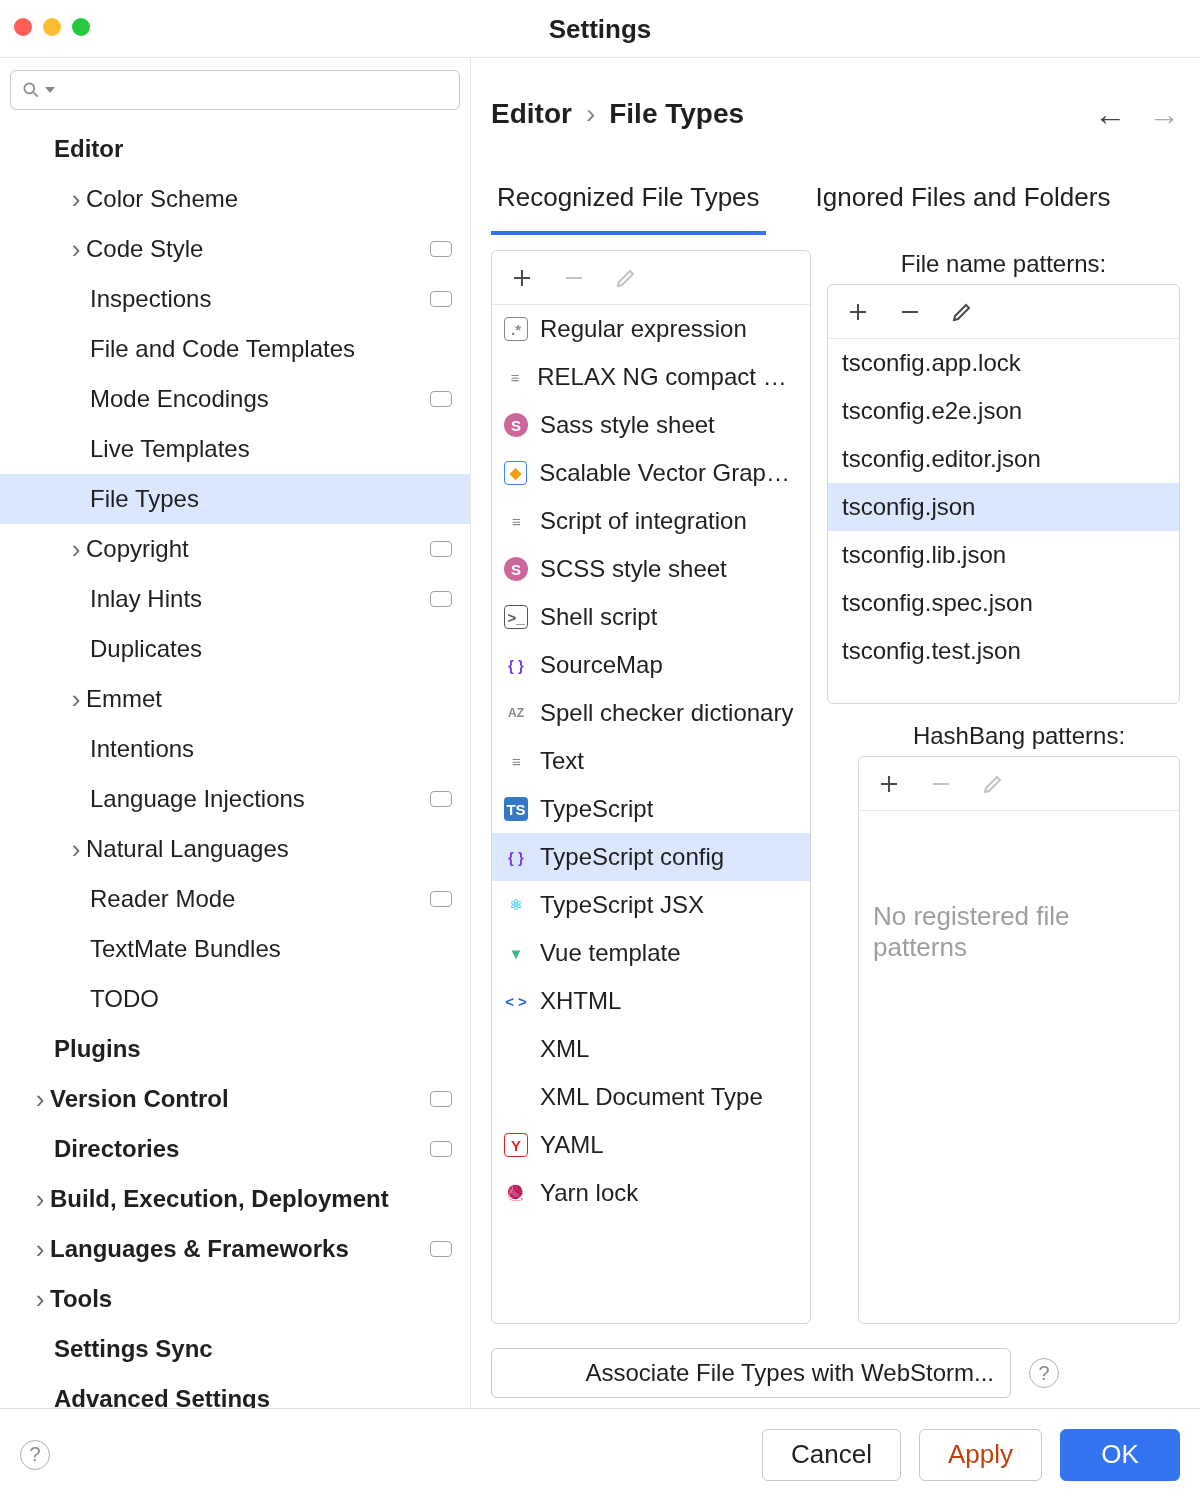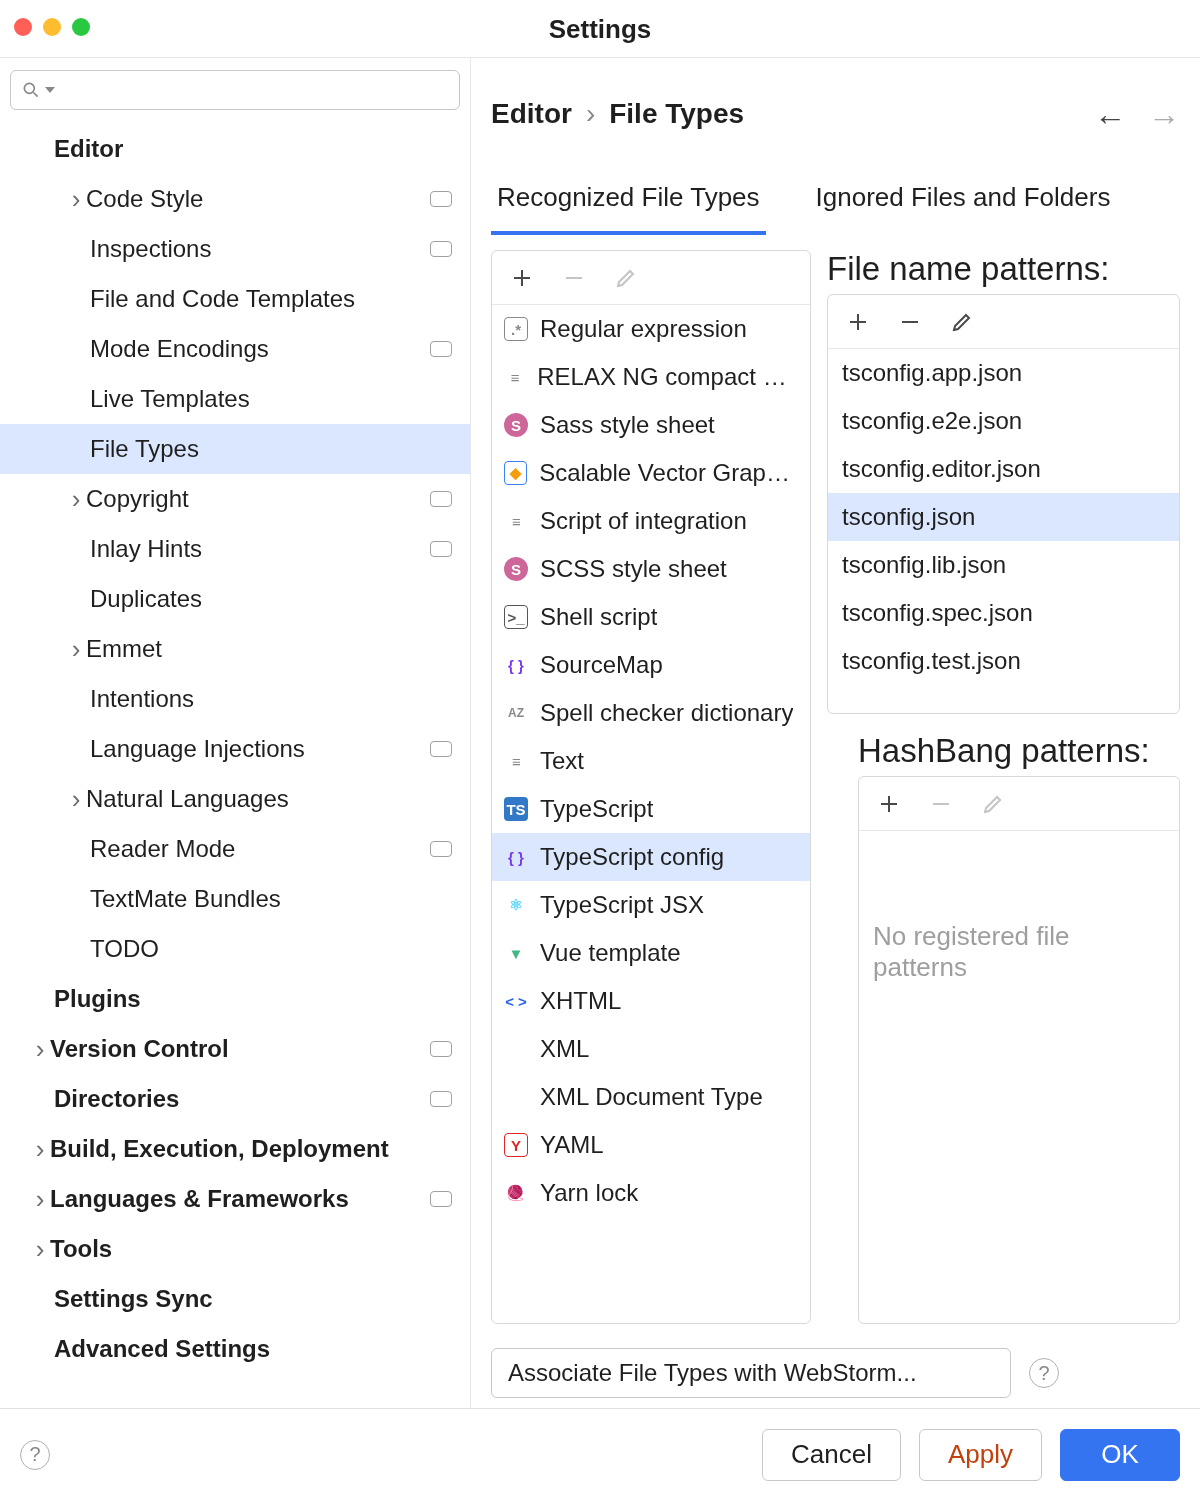--- a/index.html
+++ b/index.html
@@ -55,32 +55,32 @@
 .tool-btn { width: 24px; height: 24px; display: flex; align-items: center; justify-content: center; color: #4a4a4a; }
 .tool-btn.disabled { color: #c4c4c4; }
 .tool-btn svg { width: 24px; height: 24px; }
 
 .list { flex: 1; overflow: auto; }
 .list-item { height: 48px; display: flex; align-items: center; padding: 0 12px; gap: 12px; cursor: default; }
 .list-item.selected { background: #dbe7ff; }
 .ft-icon { width: 24px; height: 24px; display: flex; align-items: center; justify-content: center; font-size: 15px; font-weight: 700; border-radius: 4px; }
 .list-item .lbl { white-space: nowrap; overflow: hidden; text-overflow: ellipsis; }
 
-.section-label { font-size: 33px; margin-bottom: 6px; }
+.section-label { font-size: 24px; margin-bottom: 6px; text-align: center; }
 .panel { border: 1px solid #d8d8d8; border-radius: 6px; display: flex; flex-direction: column; }
 .panel.grow { flex: 1; }
 .panel-list { flex: 1; overflow: auto; }
 .pat-item { height: 48px; display: flex; align-items: center; padding: 0 14px; cursor: default; }
 .pat-item.selected { background: #dbe7ff; }
 .empty-msg { color: #9e9e9e; padding: 90px 14px 0 14px; font-size: 26px; }
 
 .assoc-row { height: 70px; display: flex; align-items: center; gap: 18px; margin-top: 14px; }
 .assoc-btn {
   flex: 0 0 520px; height: 50px; border: 1px solid #c8c8c8; border-radius: 6px;
-  background: #fff; font-size: 24px; text-align: left; line-height: 48px;
+  background: #fff; font-size: 24px; text-align: right; line-height: 48px;
   white-space: nowrap; overflow: hidden; text-overflow: ellipsis; padding: 0 16px;
 }
 .help-round { width: 30px; height: 30px; border: 1.5px solid #b0b0b0; border-radius: 50%; display: flex; align-items: center; justify-content: center; color: #888; font-size: 20px; }
 
 .footer { height: 92px; border-top: 1px solid #e0e0e0; display: flex; align-items: center; padding: 0 20px; gap: 18px; }
 .footer .spacer-flex { flex: 1; }
 .btn { height: 52px; padding: 0 28px; border-radius: 6px; font-size: 26px; border: 1px solid #c8c8c8; background: #fff; display: flex; align-items: center; justify-content: center; min-width: 120px; text-align: right; }
 .btn.primary { background: #3574f0; color: #fff; border-color: #3574f0; }
 .btn.disabled { color: #c2410c; }
 
@@ -121,20 +121,25 @@
             <circle cx="10" cy="10" r="6"></circle>
             <line x1="15" y1="15" x2="20" y2="20"></line>
           </svg>
         <span class="caret-down"></span>
       </div>
     </div>
     <div class="tree" id="tree">
         <div class="node bold">
           <span class="spacer" style="width:54px"></span>
           <span class="label">Editor</span>
+        </div>
+        <div class="node expandable">
+          <span class="spacer" style="width:66px"></span>
+          <span class="chevron"></span>
+          <span class="label">Color Scheme</span>
         </div>
         <div class="node expandable">
           <span class="spacer" style="width:66px"></span>
           <span class="chevron"></span>
           <span class="label">Code Style</span>
           <span class="badge"></span>
         </div>
         <div class="node">
           <span class="spacer" style="width:90px"></span>
           <span class="label">Inspections</span>
@@ -380,21 +385,21 @@
                     <line x1="4" y1="12" x2="20" y2="12"></line>
                   </svg>
                 </span>
               <span class="tool-btn">
                   <svg viewBox="0 0 24 24" fill="none" stroke="currentColor" stroke-width="2">
                     <path d="M4 20l4-1 11-11-3-3L5 16l-1 4z"></path>
                   </svg>
                 </span>
             </div>
             <div class="panel-list" id="pat-list">
-                <div class="pat-item">tsconfig.app.json</div>
+                <div class="pat-item">tsconfig.app.lock</div>
                 <div class="pat-item">tsconfig.e2e.json</div>
                 <div class="pat-item">tsconfig.editor.json</div>
                 <div class="pat-item selected">tsconfig.json</div>
                 <div class="pat-item">tsconfig.lib.json</div>
                 <div class="pat-item">tsconfig.spec.json</div>
                 <div class="pat-item">tsconfig.test.json</div>
               </div>
           </div>
         </div>
 

